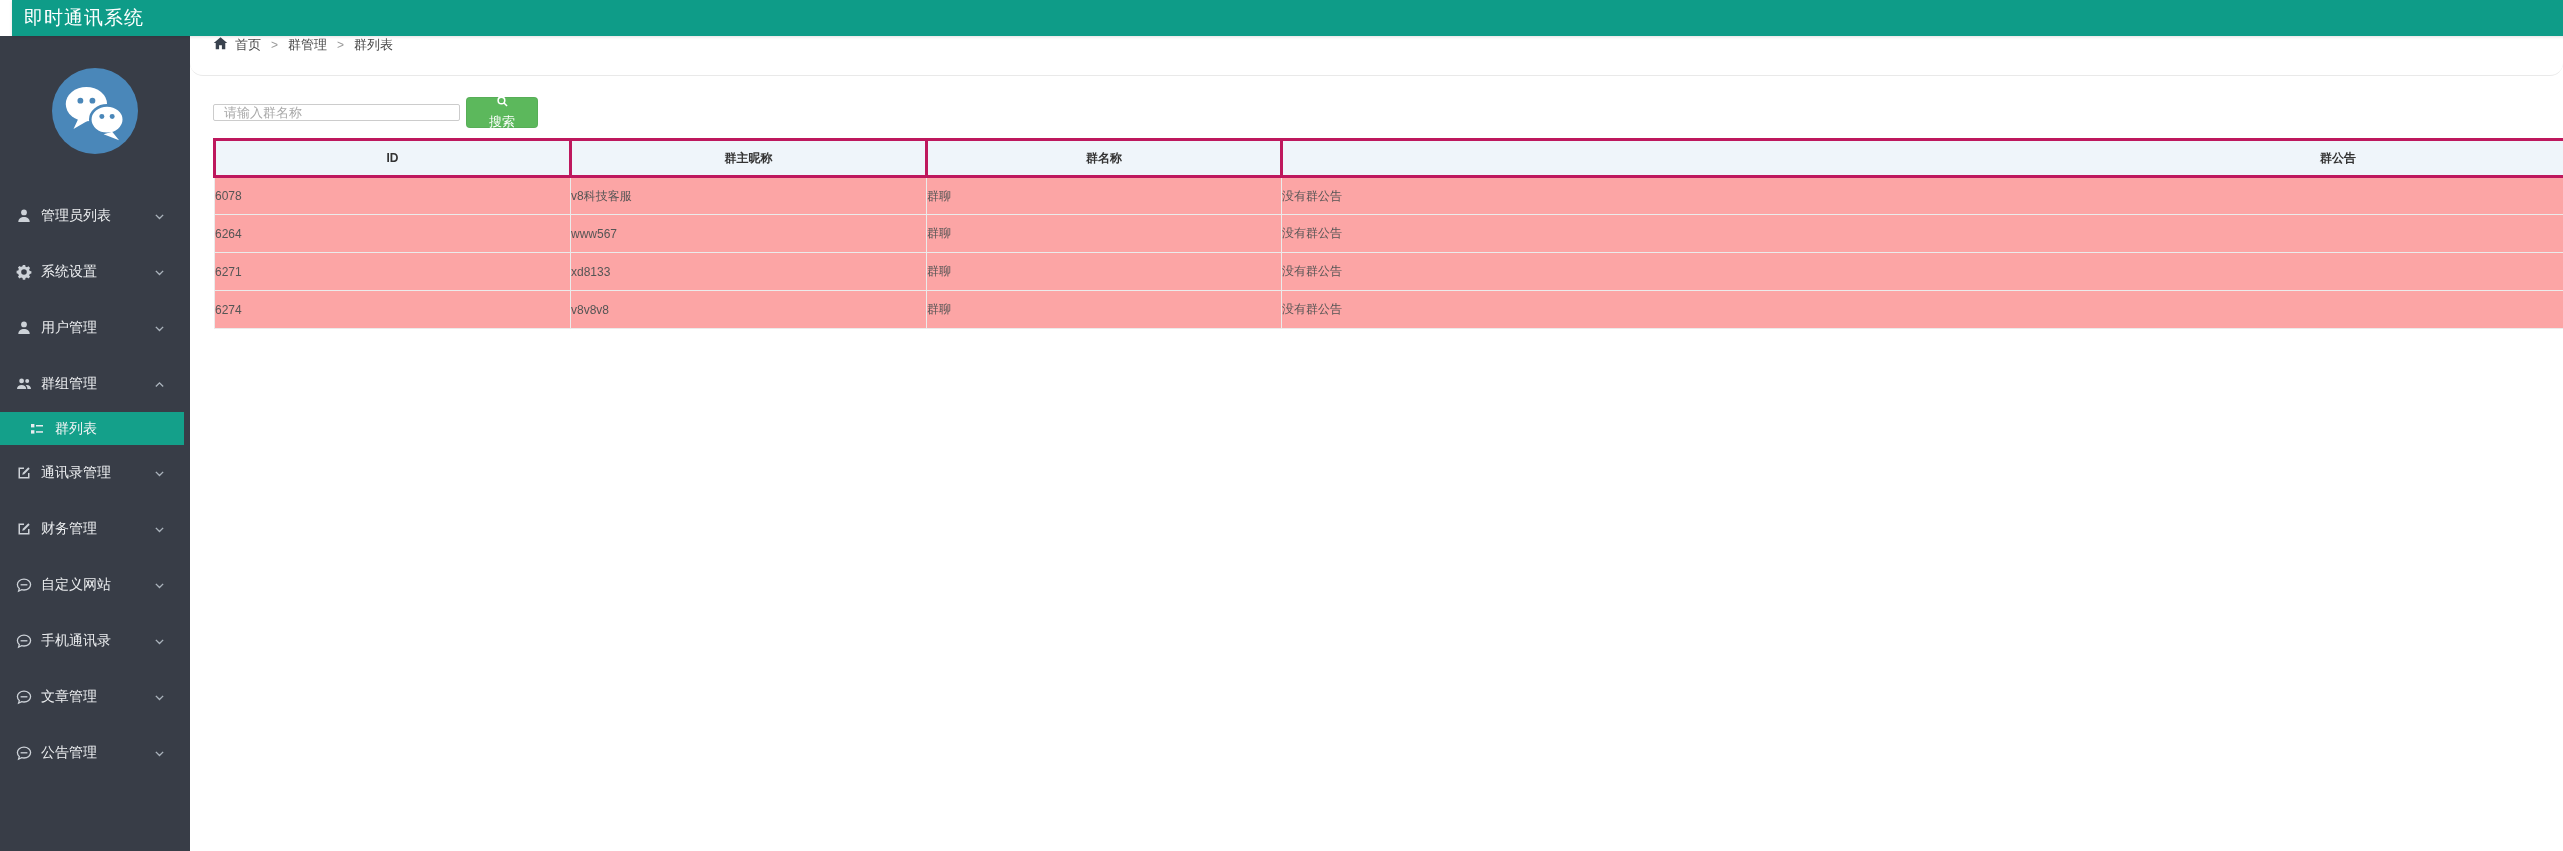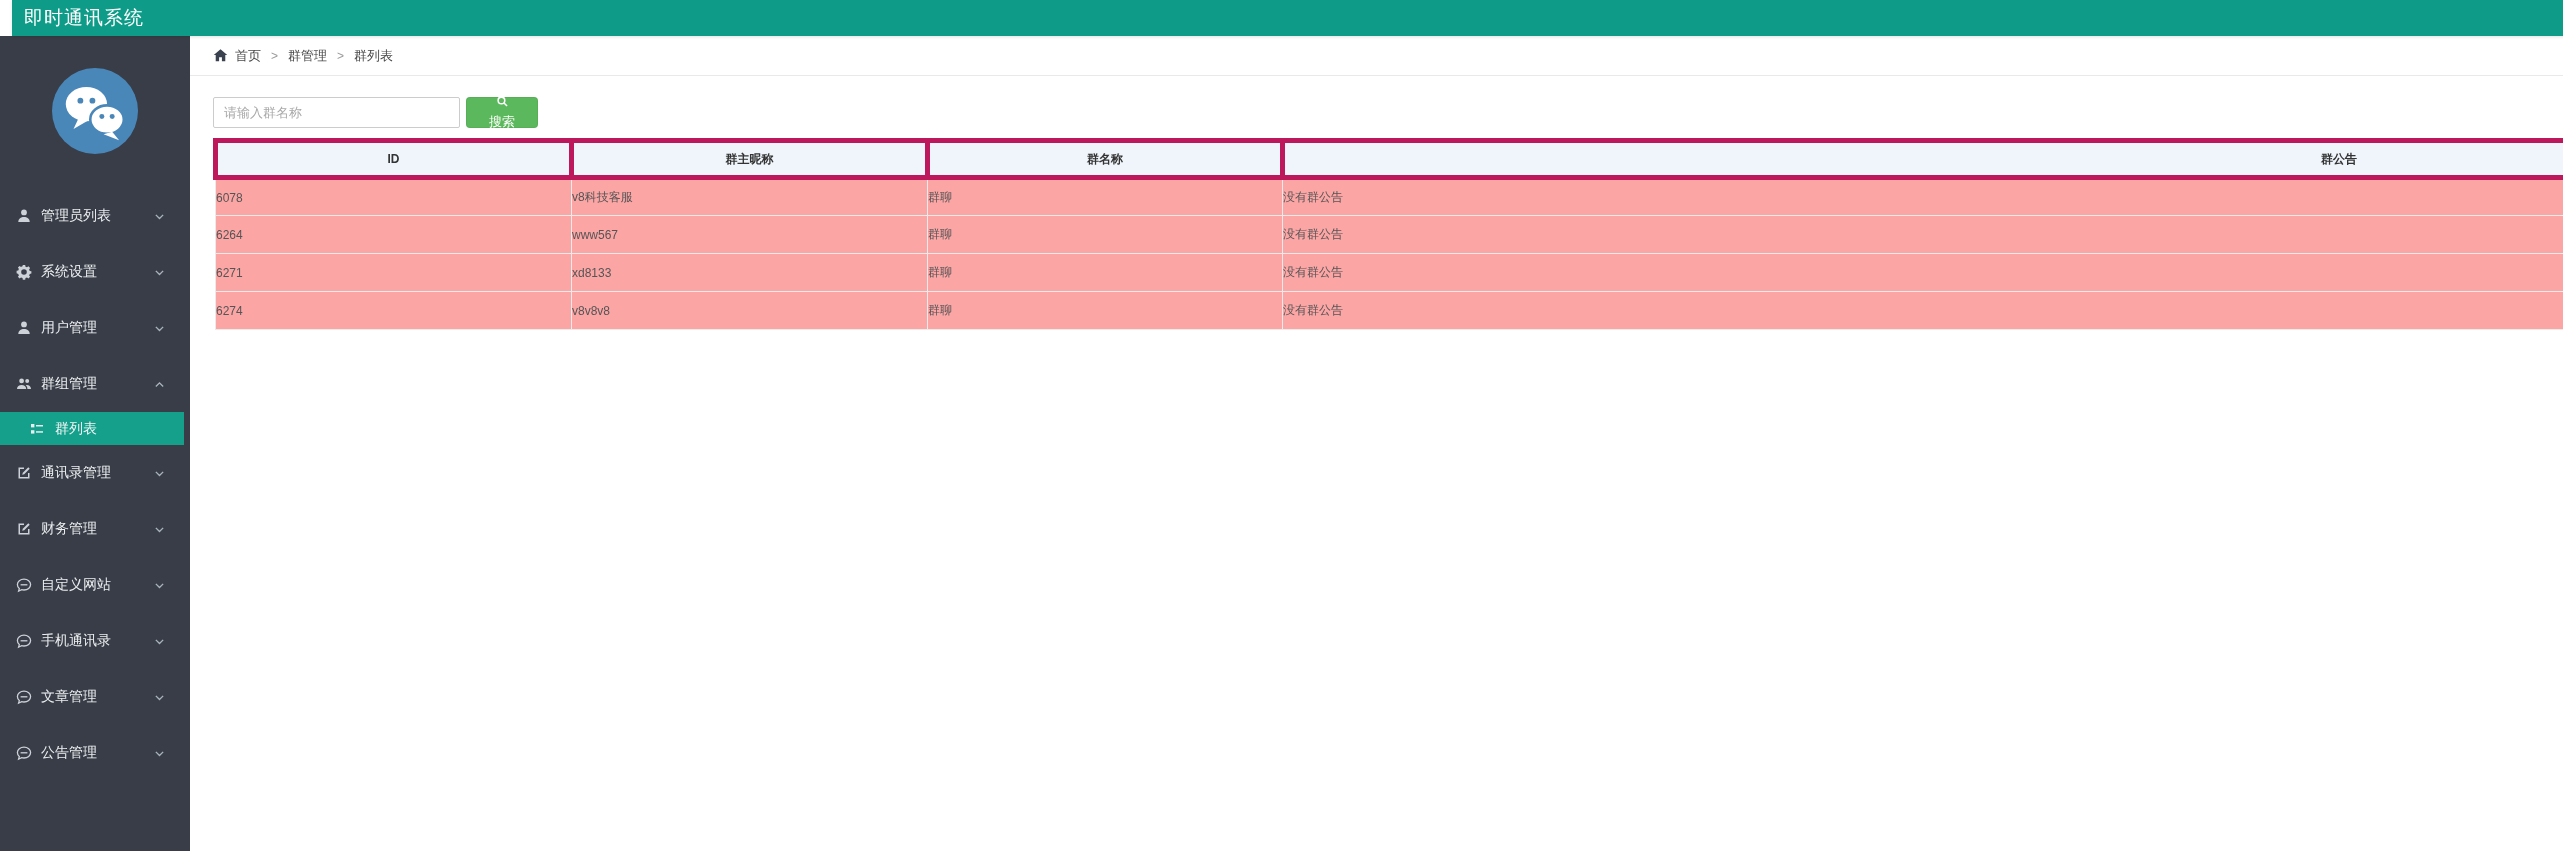--- a/index.html
+++ b/index.html
@@ -27,42 +27,42 @@
   .chev { width:13px; height:13px; color:#aab3bc; display:inline-flex; }
   .chev svg { width:13px; height:13px; }
   .sub-item { height:33px; width:184px; display:flex; align-items:center; padding-left:28px;
     font-size:14px; cursor:pointer; color:#f2f4f5; }
   .sub-item.active { background:var(--c-active,#14a08a); }
   .sub-item .nav-label { margin-left:10px; }
   .sub-item .nav-ic { color:#e9edf0; }
 
   
   .content { position:absolute; left:190px; top:36px; width:2373px; height:815px; background:#fff; }
-  .crumb-bar { height:40px; display:flex; align-items:center; padding-left:23px;
-    border-bottom:1px solid #e9e9e9; font-size:13px; color:#4a4a4a; }
+  .crumb-bar { height:40px; display:flex; align-items:flex-start; padding-left:23px;
+    border-bottom:1px solid #e9e9e9; font-size:13px; color:#4a4a4a;border-radius:13px; }
   .crumb-bar .home-ic { width:15px; height:15px; color:#39424e; margin-right:7px; display:inline-flex; }
   .crumb-bar .home-ic svg { width:15px; height:15px; }
   .crumb-sep { color:#9a9a9a; margin:0 10px; font-size:12px; }
   .crumb-link { color:#4a4a4a; cursor:pointer; }
 
   .toolbar { margin:21px 0 0 23px; display:flex; align-items:center; }
-  .search-input { width:247px; height:31px; border:1px solid #cccccc; border-radius:2px;
+  .search-input { width:247px; height:17px; border:1px solid #cccccc; border-radius:2px;
     padding:0 10px; font-size:13px; color:#8b5cf6; outline:none; }
   .search-input::placeholder { color:#a9a9a9; }
   .search-btn { margin-left:6px; height:31px; min-width:72px; border:1px solid rgba(0,0,0,.05);
     border-radius:4px; background:var(--c-button,#5cb85c); color:#fff; font-size:13px;
     display:inline-flex; align-items:center; justify-content:center; gap:5px; cursor:pointer;
     font-family:inherit; padding:0 12px;flex-direction:column; }
   .search-btn svg { width:13px; height:13px; }
 
   .table-clip { margin:10px 0 0 23px; width:2350px; overflow:hidden; }
   table { border-collapse:collapse; table-layout:fixed; width:3180px; font-size:12px; }
   col.c1 { width:356px; } col.c2 { width:356px; } col.c3 { width:355px; } col.c4 { width:2113px; }
   thead th { height:37px; background:var(--c-header_bg,#eff5fa); font-weight:700; color:#333;
-    border:5px solid #be185d; text-align:center; }
+    border:3px solid #be185d; text-align:center; }
   tbody td { height:38px; color:#555; border:1px solid #ebebeb; border-top:none;
     text-align:left; background:#fca5a5; }
 </style>
 </head>
 <body>
 
 <header class="topbar">
   <h1>即时通讯系统</h1>
 </header>
 

